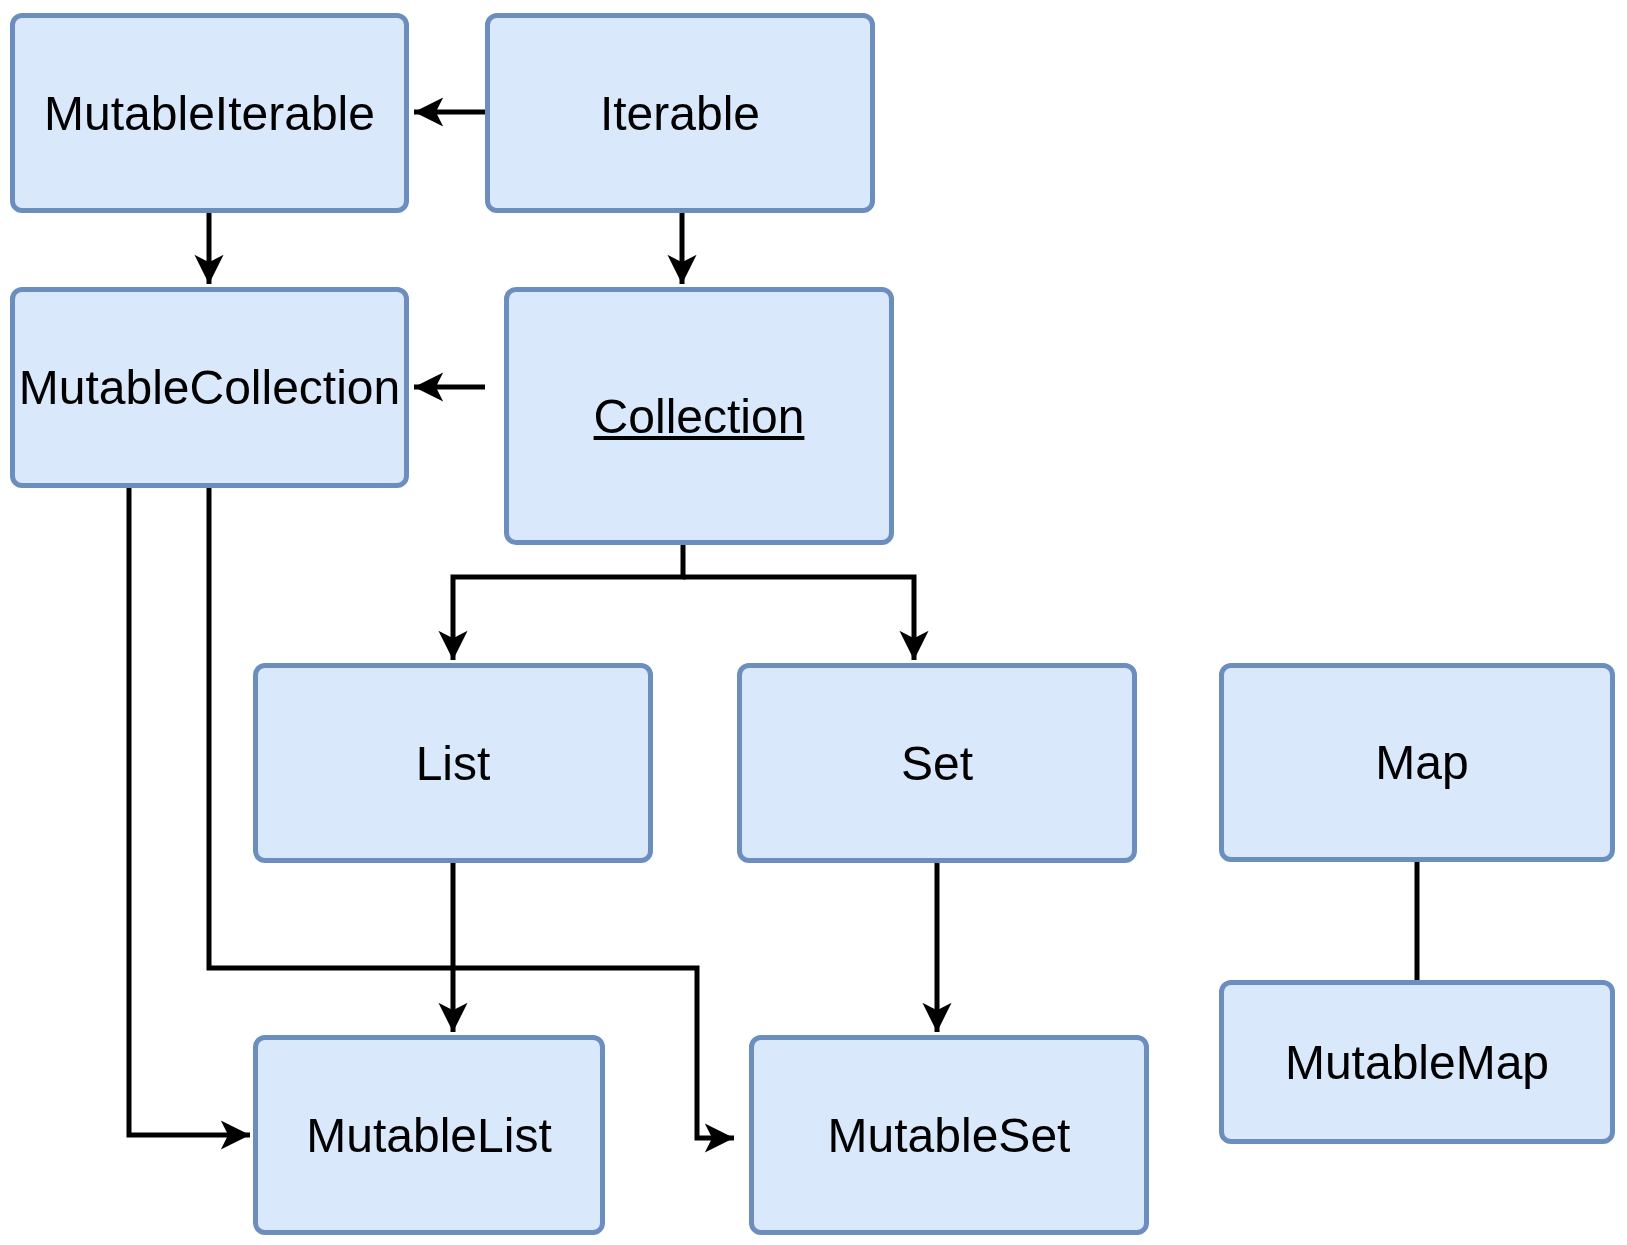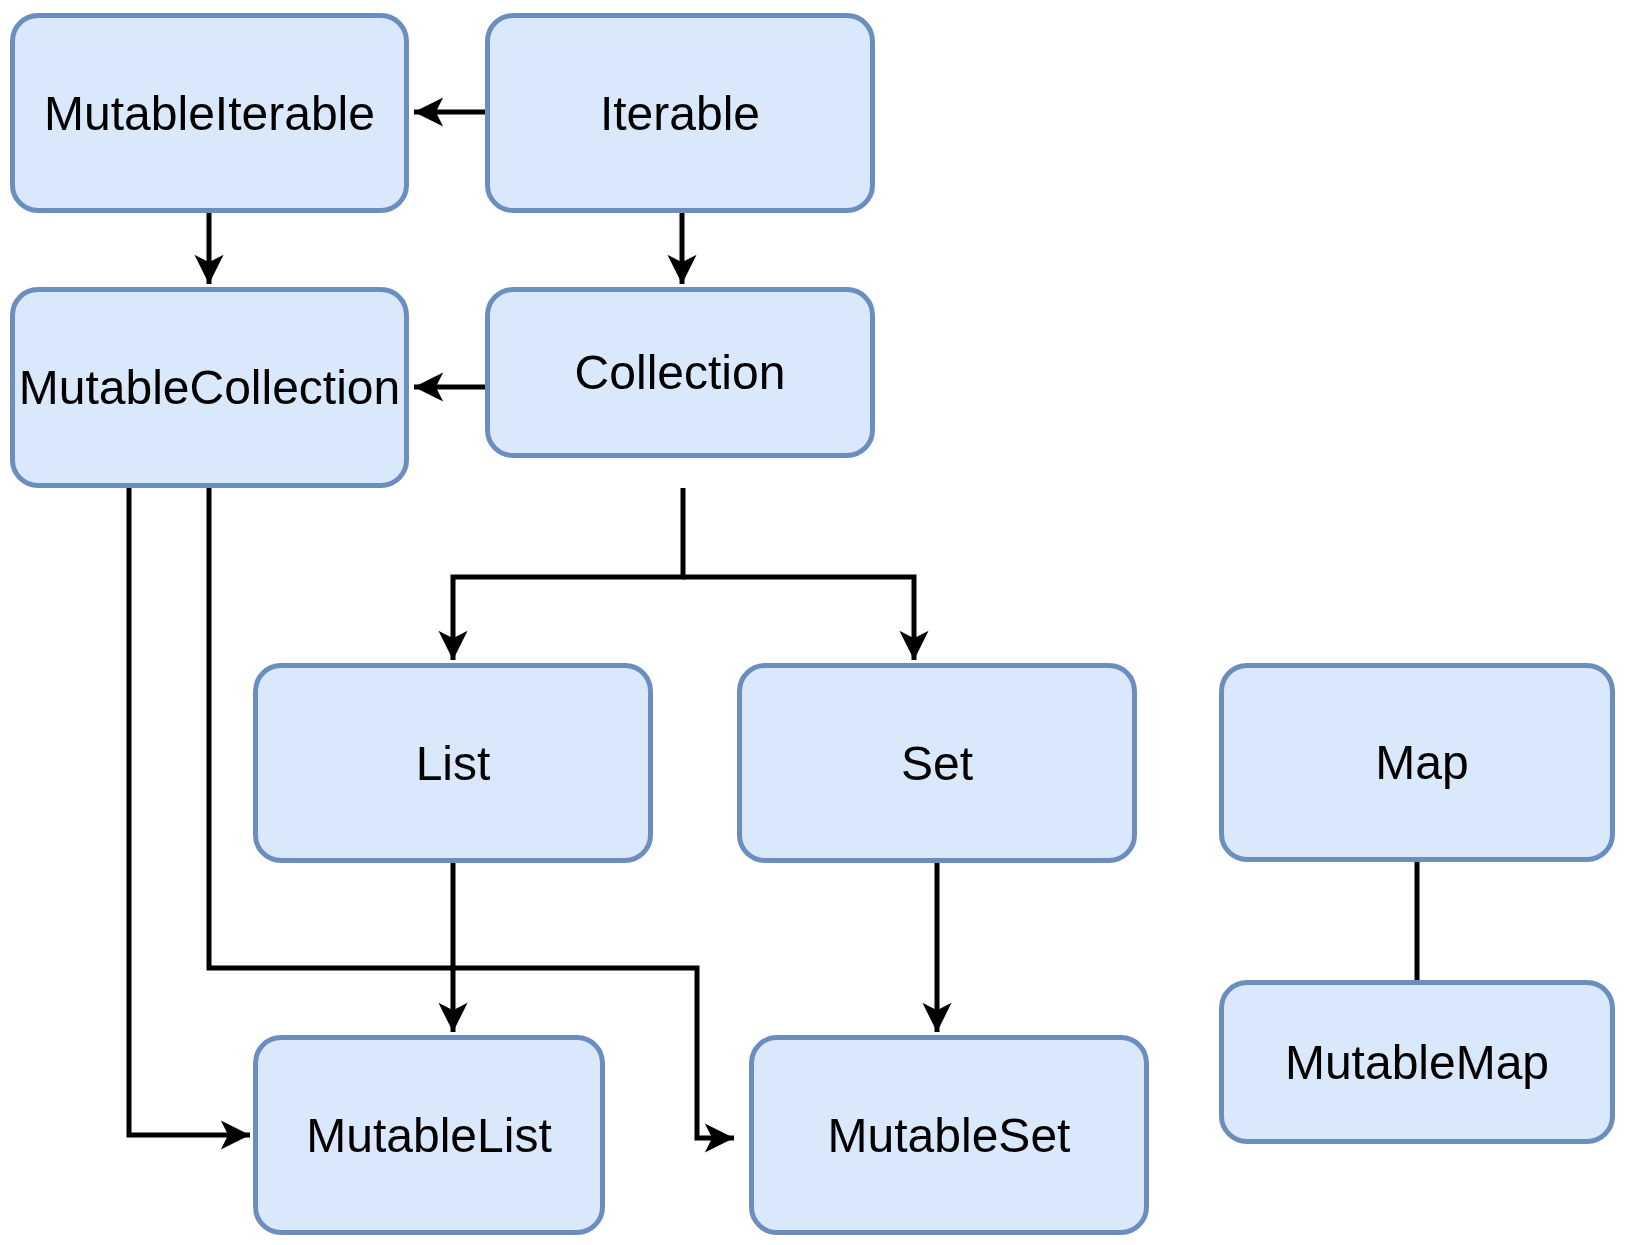--- a/index.html
+++ b/index.html
@@ -32,21 +32,21 @@
   .edge {
     fill: none;
     stroke: var(--connector);
     stroke-width: 5;
   }
   .node {
     position: absolute;
     box-sizing: border-box;
     background: var(--node-fill);
     border: 5px solid var(--node-stroke);
-    border-radius: 28px;
+    border-radius: 12px;
     display: flex;
     align-items: center;
     justify-content: center;
     font-size: 48px;
     color: var(--text);
     text-align: center;
     white-space: nowrap;
   }
 </style>
 </head>
@@ -80,21 +80,21 @@
     <path class="edge" d="M 209 488 L 209 968 L 697 968 L 697 1138 L 734 1138" marker-end="url(#arrow)"></path>
 
     <path class="edge" d="M 937 863 L 937 1032" marker-end="url(#arrow)"></path>
 
     <path class="edge" d="M 1417 862 L 1417 1032" marker-end="url(#arrow)"></path>
   </svg>
 
   <div class="node" style="left:10px;  top:13px;   width:399px; height:200px;">MutableIterable</div>
   <div class="node" style="left:485px; top:13px;   width:390px; height:200px;">Iterable</div>
   <div class="node" style="left:10px;  top:287px;  width:399px; height:201px;">MutableCollection</div>
-  <div class="node" style="left:485px; top:287px;  width:390px; height:171px;">Collection</div>
+  <div class="node" style="left:504px; top:287px;  width:390px; height:258px;text-decoration:underline;">Collection</div>
   <div class="node" style="left:253px; top:663px;  width:400px; height:200px;">List</div>
   <div class="node" style="left:737px; top:663px;  width:400px; height:200px;">Set</div>
   <div class="node" style="left:1219px;top:663px;  width:396px; height:199px;padding-left:10px;">Map</div>
   <div class="node" style="left:253px; top:1035px; width:352px; height:200px;">MutableList</div>
   <div class="node" style="left:737px; top:1035px; width:400px; height:200px;margin-left:12px;">MutableSet</div>
   <div class="node" style="left:1219px;top:980px; width:396px; height:164px;">MutableMap</div>
 
 </div>
 
 </body></html>

